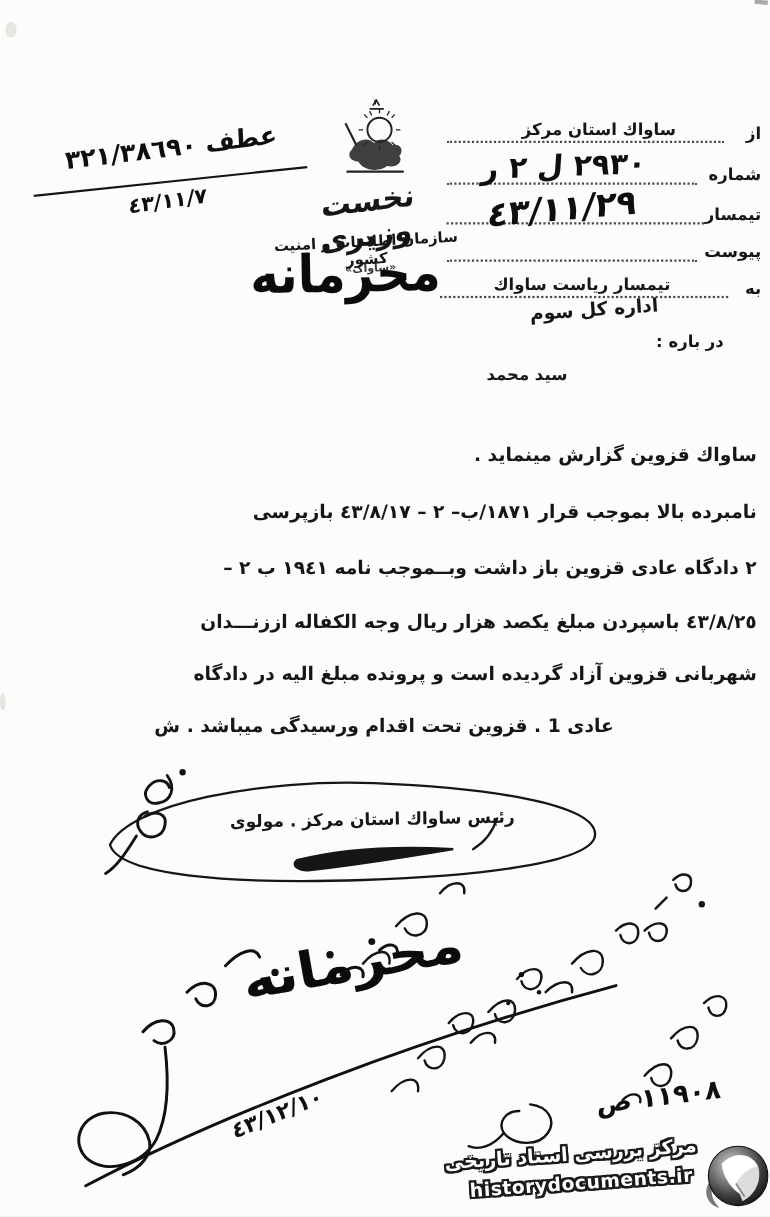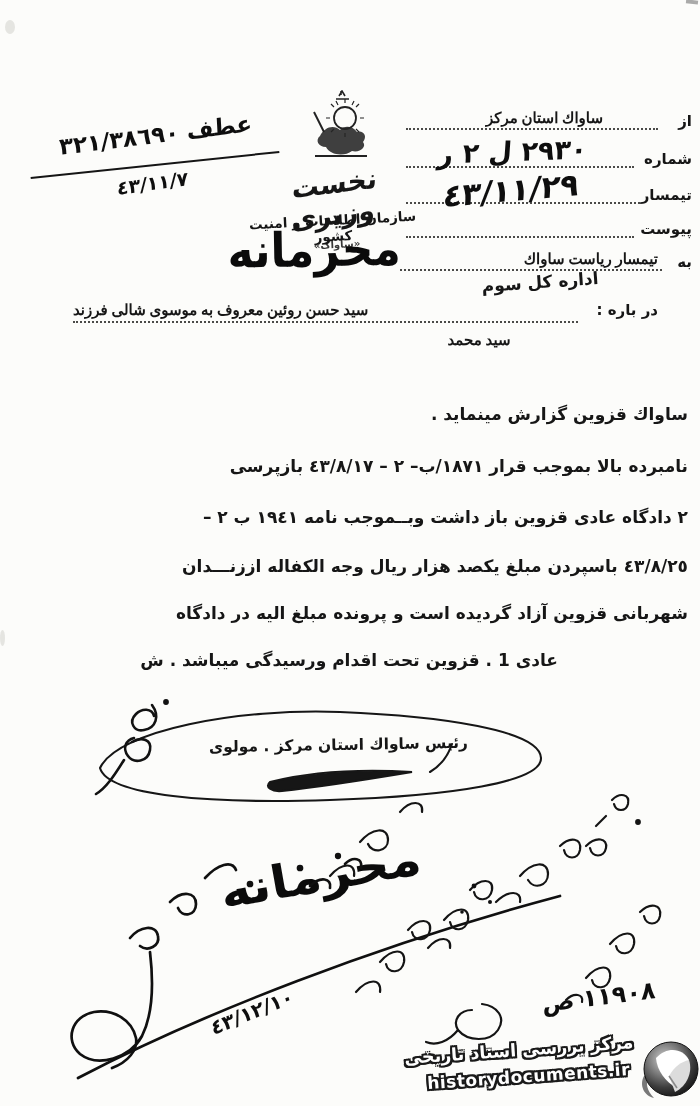--- a/index.html
+++ b/index.html
@@ -7,21 +7,21 @@
     position:relative; width:700px; height:1106px; margin:0 auto;
     background:#fcfcfa; overflow:hidden;
     font-family:"DejaVu Sans",sans-serif; color:#151515;
   }
   .abs{position:absolute;}
   .fa{direction:rtl; unicode-bidi:isolate; font-family:"DejaVu Sans",sans-serif; color:#161616;}
   .hw{font-weight:bold; color:#0e0e0e; white-space:nowrap;}
   .dotline{border-bottom:2px dotted #4a4a48; height:2px;}
   .stamp{font-weight:900; color:#0b0b0b; white-space:nowrap;}
   .label{font-size:15px; font-weight:bold; white-space:nowrap;text-align:right;}
-  .val{font-size:15px; font-weight:bold; white-space:nowrap;font-family:Liberation Serif, serif;}
+  .val{font-size:15px; font-weight:bold; white-space:nowrap;}
   .bodyline{font-size:17px; font-weight:bold; white-space:nowrap;}
   .outline{
     color:#ffffff; font-weight:900;
     text-shadow:-2px -2px 0 #1a1a1a,2px -2px 0 #1a1a1a,-2px 2px 0 #1a1a1a,2px 2px 0 #1a1a1a,
                 -2px 0 0 #1a1a1a,2px 0 0 #1a1a1a,0 -2px 0 #1a1a1a,0 2px 0 #1a1a1a;
   }
   .smudge{background:#c9c9c3; opacity:.45; border-radius:50%;}
 </style>
 </head>
 <body>
@@ -62,26 +62,25 @@
 
   <div class="abs fa label" dir="rtl" style="right:8px;top:186px;">تیمسار</div>
   <div class="abs dotline" style="right:60px;top:200px;width:234px;"></div>
   <div class="abs fa hw" dir="rtl" style="right:84px;top:172px;width:210px;font-size:31px;text-align:center;transform:rotate(-5deg) skewX(-10deg);">٤٣/١١/٢٩</div>
 
   <div class="abs fa label" dir="rtl" style="right:8px;top:220px;margin-left:44px;">پیوست</div>
   <div class="abs dotline" style="right:66px;top:234px;width:228px;"></div>
 
   <div class="abs fa label" dir="rtl" style="right:8px;top:253px;">به</div>
   <div class="abs dotline" style="right:38px;top:267px;width:262px;"></div>
-  <div class="abs fa val" dir="rtl" style="right:42px;top:250px;width:258px;text-align:right;">تیمسار ریاست ساواك</div>
+  <div class="abs fa val" dir="rtl" style="right:42px;top:250px;width:258px;text-align:center;">تیمسار ریاست ساواك</div>
 
   <div class="abs fa" dir="rtl" style="right:85px;top:272px;width:150px;font-size:17px;font-weight:bold;text-align:center;transform:rotate(-4deg);">اداره کل سوم</div>
 
   <div class="abs fa label" dir="rtl" style="right:42px;top:301px;">در باره :</div>
-  <div class="abs fa val" dir="rtl" style="right:122px;top:301px;width:505px;text-align:left;border-bottom:2px dotted #4a4a48;padding-bottom:2px;">سید حسن روئین معروف به موسوی شالی فرزند</div>
   <div class="abs fa val" dir="rtl" style="right:175px;top:331px;width:92px;text-align:center;">سید محمد</div>
 
   <div class="abs fa stamp" dir="rtl" style="left:200px;top:224px;width:228px;font-size:44px;text-align:center;transform:rotate(-1deg) scaleY(1.08);">محرمانه</div>
 
   <div class="abs fa bodyline" dir="rtl" style="right:12px;top:404px;">ساواك قزوین گزارش مینماید .</div>
 
   <div class="abs fa bodyline" dir="rtl" style="right:12px;top:456px;">نامبرده بالا بموجب قرار ١٨٧١/ب– ٢ – ٤٣/٨/١٧ بازپرسی</div>
   <div class="abs fa bodyline" dir="rtl" style="right:12px;top:507px;">٢ دادگاه عادی قزوین باز داشت وبــموجب نامه ١٩٤١ ب ٢ –</div>
   <div class="abs fa bodyline" dir="rtl" style="right:12px;top:556px;">٤٣/٨/٢٥ باسپردن مبلغ یکصد هزار ریال وجه الکفاله اززنـــدان</div>
   <div class="abs fa bodyline" dir="rtl" style="right:12px;top:603px;">شهربانی قزوین آزاد گردیده است و پرونده مبلغ الیه در دادگاه</div>

